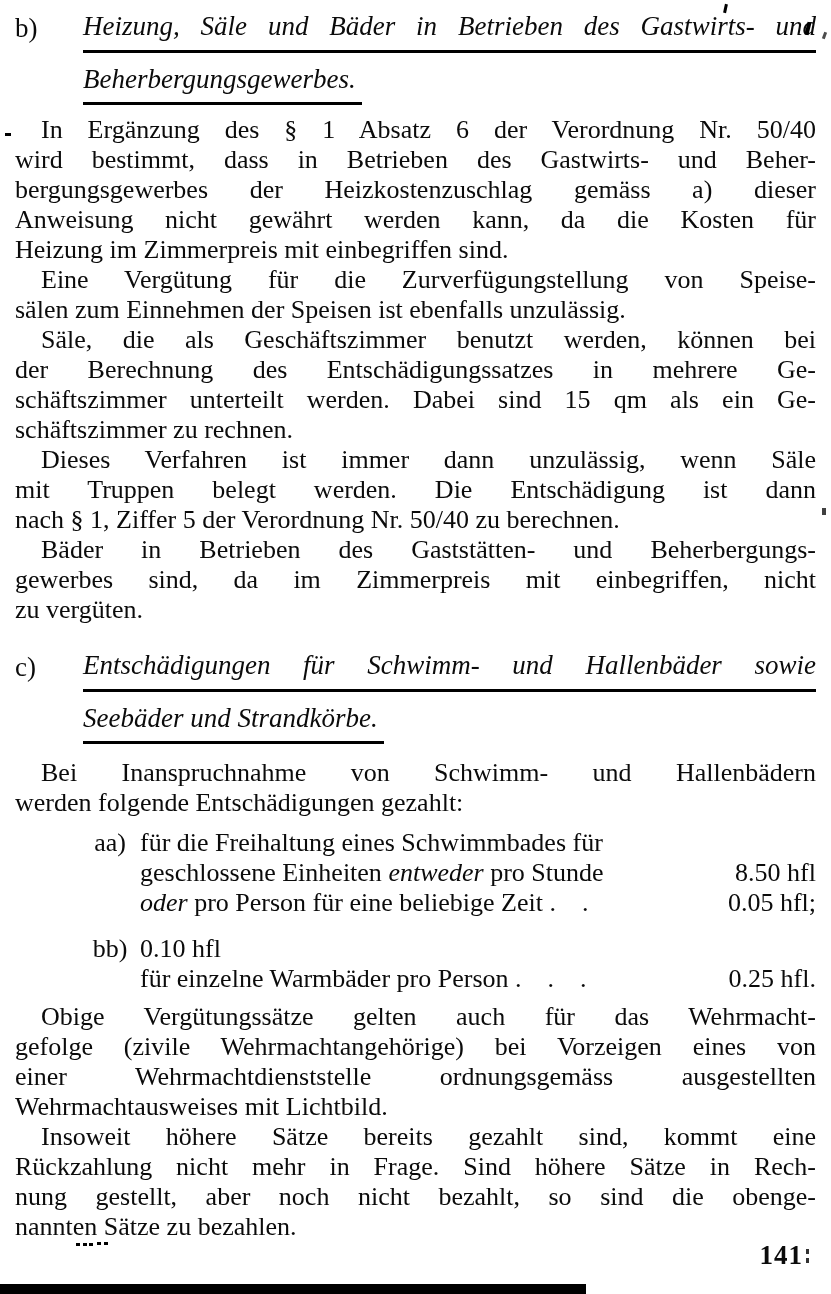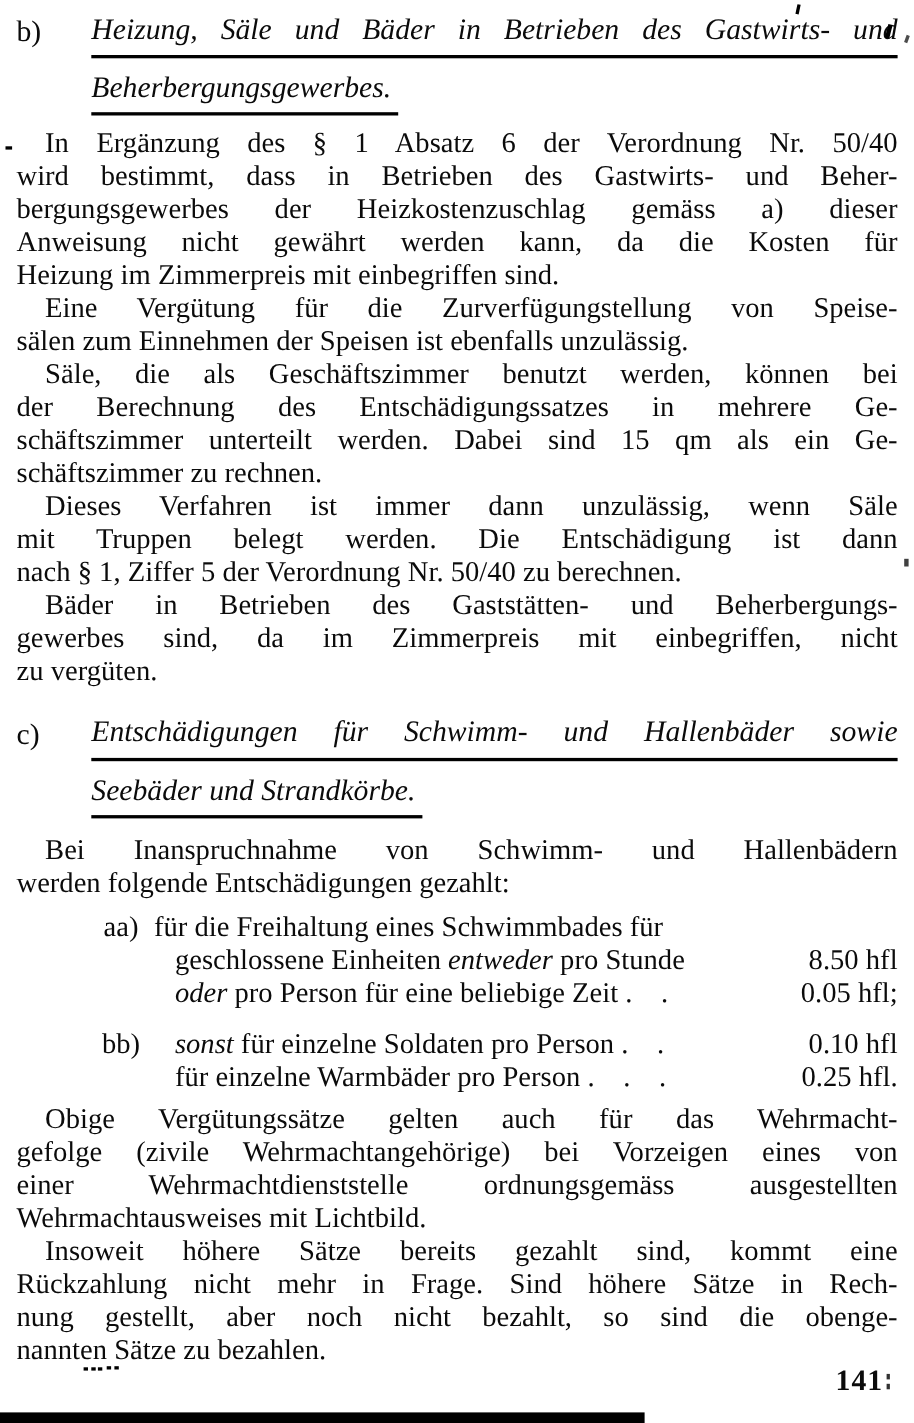--- a/index.html
+++ b/index.html
@@ -50,21 +50,21 @@
   .ln { text-align: justify; text-align-last: justify; min-height: 30px; }
   .ln.first { text-indent: 26px; }
   .ln.last { text-align-last: left; }
 
   
   .li { display: flex; margin-left: 65px; font-size: 26px; line-height: 30px; }
   .li-label { flex: 0 0 60px; text-align: center; }
   .li-body { flex: 1 1 auto; }
   .li-line { min-height: 30px; }
   .flexline { display: flex; justify-content: space-between; }
-  .flexline .t { padding-right: 10px; margin-left: 19px; }
+  .flexline .t { padding-right: 10px; }
   .price { white-space: nowrap; }
   .em { font-style: italic; }
 
   .pagenum {
     position: absolute;
     top: 1240px;
     right: 28px;
     font-size: 27px;
     font-weight: bold;
     letter-spacing: 1px;
@@ -164,21 +164,20 @@
           <span class="t"><span class="em">oder</span><span> pro Person für eine beliebige Zeit .  .</span></span>
           <span class="price">0.05 hfl;</span>
         </div>
       </div>
     </div>
 
     <div class="li mt16">
       <div class="li-label">bb)</div>
       <div class="li-body">
         <div class="li-line flexline">
-          <span class="t"><span class="em">sonst</span><span> für einzelne Soldaten pro Person .  .</span></span>
           <span class="price">0.10 hfl</span>
         </div>
         <div class="li-line flexline">
           <span class="t">für einzelne Warmbäder pro Person .  .  .</span>
           <span class="price">0.25 hfl.</span>
         </div>
       </div>
     </div>
 
     <div class="para mt18">

